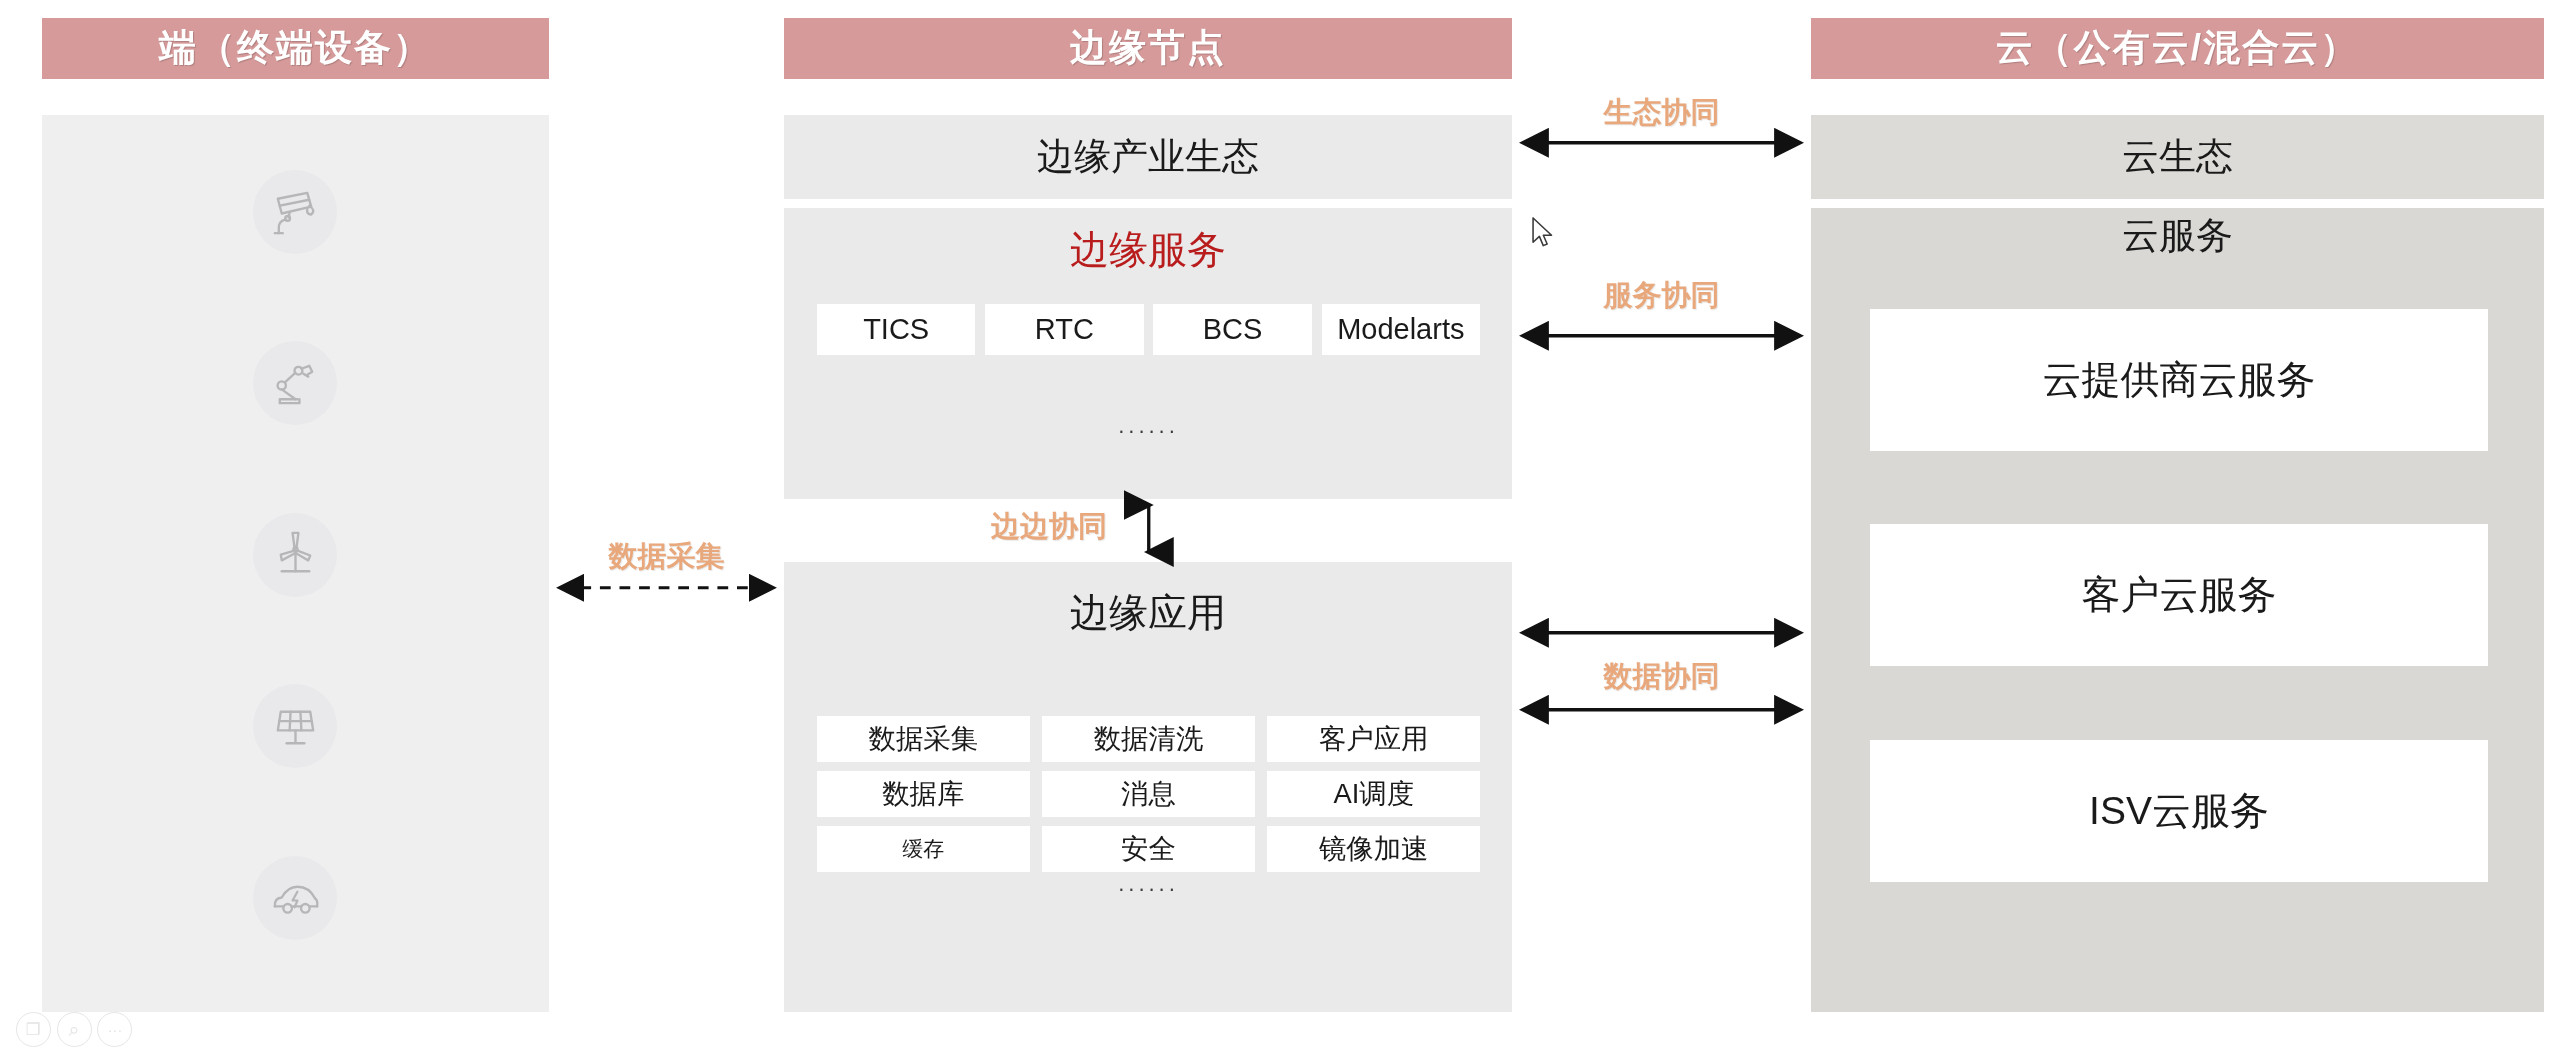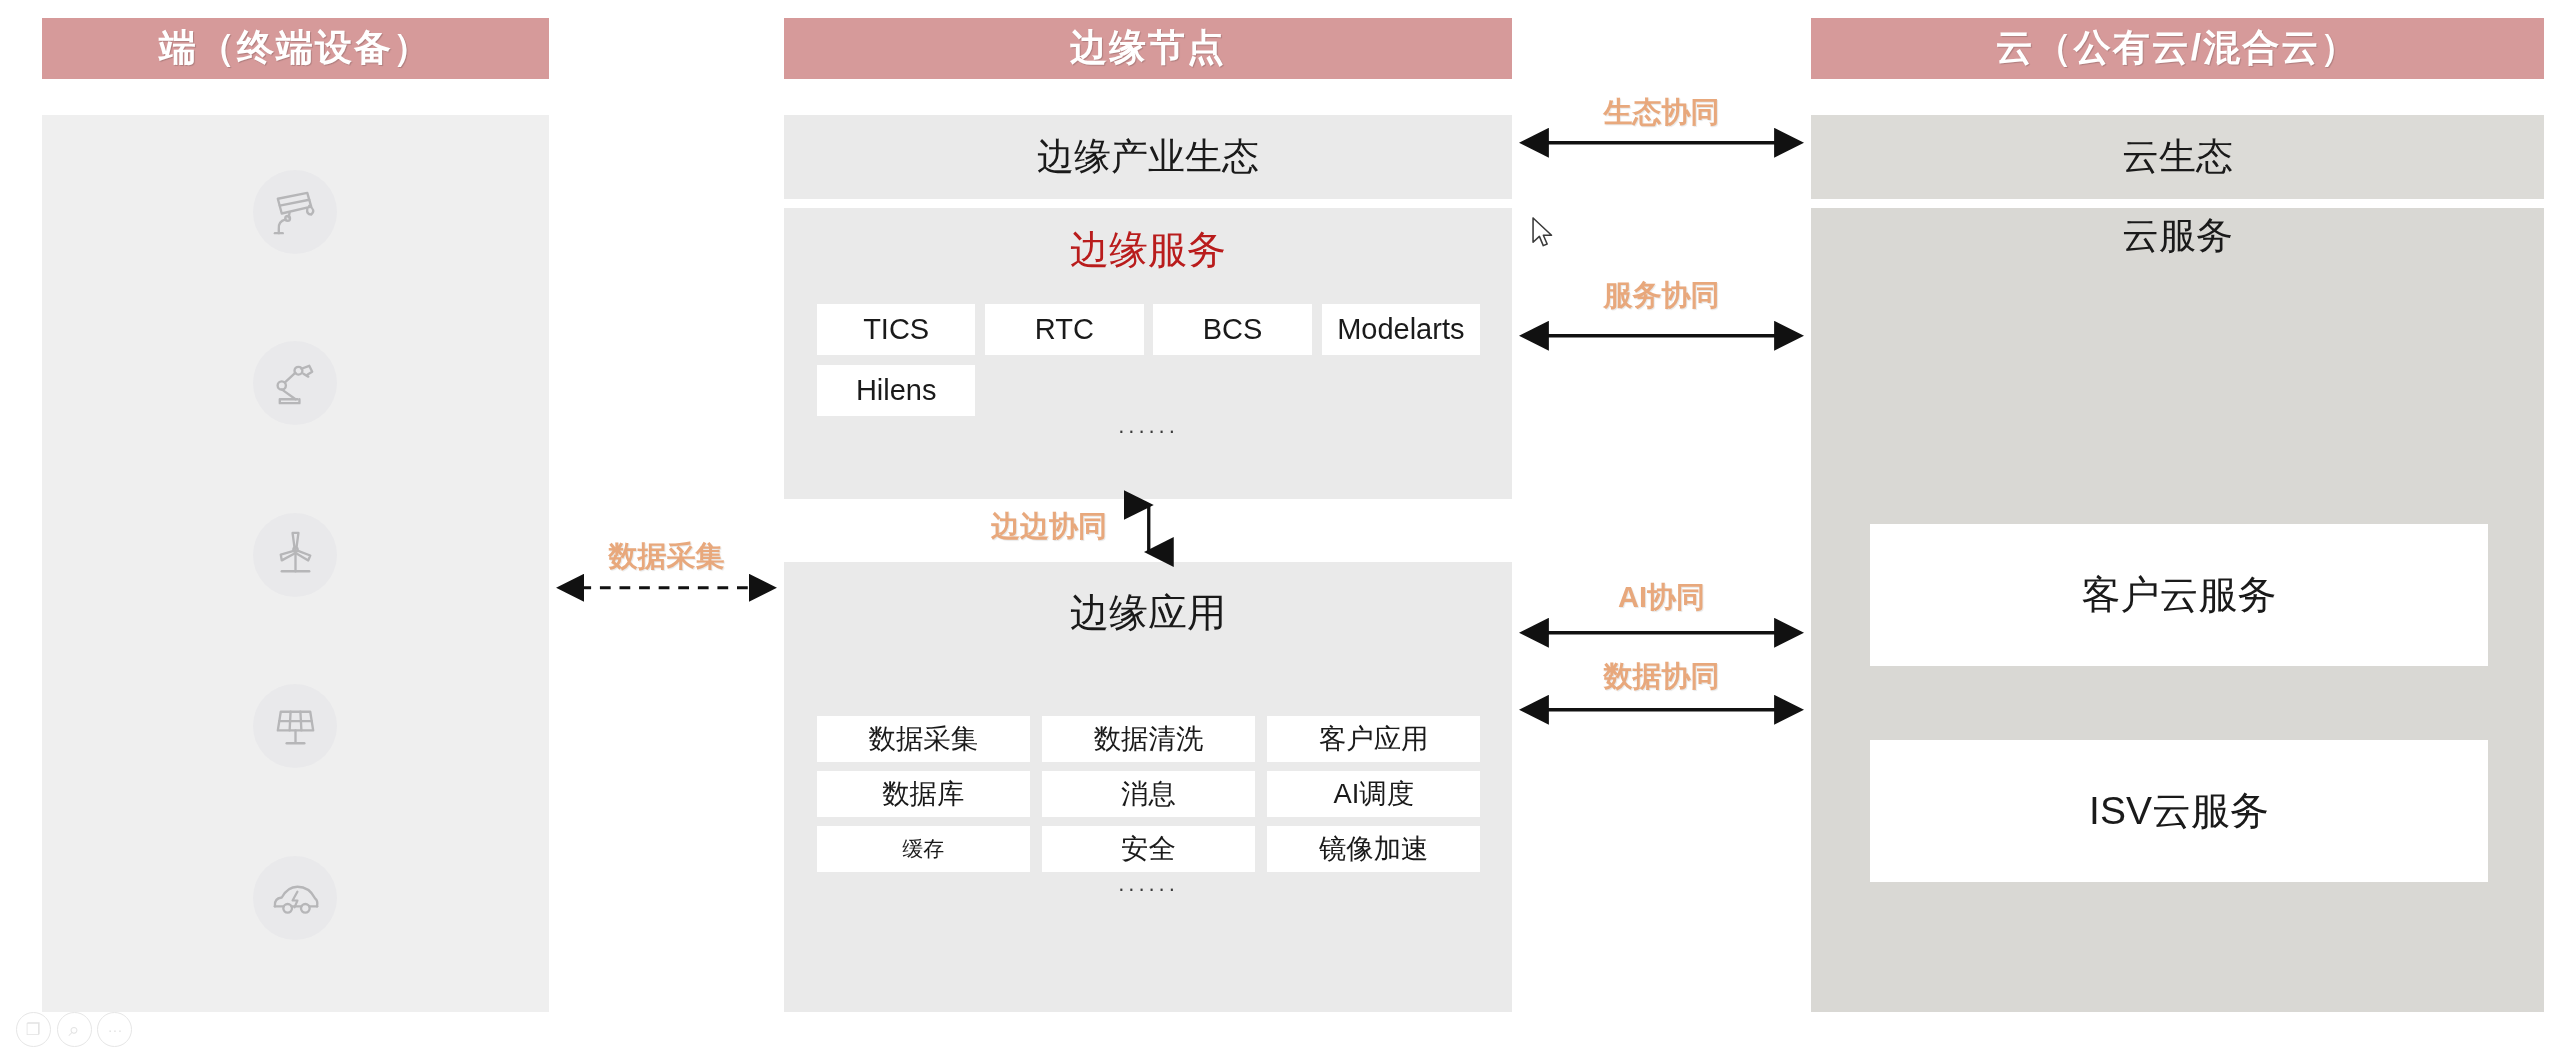--- a/index.html
+++ b/index.html
@@ -184,21 +184,20 @@
   <div class="abs panel-mid" style="left:784px;top:208px;width:728px;height:291px;"></div>
   <div class="abs" style="left:784px;top:223px;width:728px;text-align:center;font-size:39px;color:#b91c1c;">边缘服务</div>
 
   <div class="chip-grid" style="left:817px;top:304px;width:663px;
               grid-template-columns:repeat(4,1fr);grid-template-rows:repeat(2,51px);
               column-gap:9.8px;row-gap:9.8px;">
     <div class="chip" style="font-size:29px;">TICS</div>
     <div class="chip" style="font-size:29px;">RTC</div>
     <div class="chip" style="font-size:29px;">BCS</div>
     <div class="chip" style="font-size:29px;">Modelarts</div>
-    <div class="chip" style="font-size:29px;">Hilens</div>
   </div>
   <div class="dots" style="left:1040px;top:420px;width:216px;">······</div>
 
   <div class="abs panel-mid" style="left:784px;top:562px;width:728px;height:450px;"></div>
   <div class="abs" style="left:784px;top:586px;width:728px;text-align:center;font-size:39px;color:#1a1a1a;">边缘应用</div>
 
   <div class="chip-grid" style="left:817px;top:716px;width:663px;
               grid-template-columns:repeat(3,1fr);grid-template-rows:repeat(3,46px);
               column-gap:12.7px;row-gap:8.8px;">
     <div class="chip" style="font-size:27.4px;">数据采集</div>
@@ -215,20 +214,21 @@
 
   <div class="abs col-header" style="left:1811px;top:17.6px;width:733px;height:61px;font-size:37px;">云（公有云/混合云）</div>
 
   <div class="abs panel-grey" style="left:1811px;top:115px;width:733px;height:84px;display:flex;align-items:center;justify-content:center;">
     <div class="panel-title" style="font-size:37px;">云生态</div>
   </div>
 
   <div class="abs panel-grey2" style="left:1811px;top:208px;width:733px;height:804px;"></div>
   <div class="abs" style="left:1811px;top:211px;width:733px;text-align:center;font-size:37px;color:#1a1a1a;">云服务</div>
 
+  <div class="abs cloud-card" style="left:1870px;top:309px;width:618px;height:142px;font-size:39px;">云提供商云服务</div>
   <div class="abs cloud-card" style="left:1870px;top:524px;width:618px;height:142px;font-size:39px;">客户云服务</div>
   <div class="abs cloud-card" style="left:1870px;top:740px;width:618px;height:142px;font-size:39px;">ISV云服务</div>
 
   <div class="arrow-label" style="left:549px;top:537px;width:235px;font-size:29px;">数据采集</div>
   <svg class="arrow-svg" style="left:549px;top:576px;" width="235" height="23.5" viewBox="0 0 240 24">
     <defs>
       <marker id="mR1" markerWidth="9" markerHeight="9" refX="7.5" refY="4.5" orient="auto">
         <path d="M0,0 L9,4.5 L0,9 z" fill="#111"></path>
       </marker>
       <marker id="mL1" markerWidth="9" markerHeight="9" refX="1.5" refY="4.5" orient="auto">
@@ -270,21 +270,20 @@
       <marker id="mU4" markerWidth="9" markerHeight="9" refX="4.5" refY="1.5" orient="auto">
         <path d="M0,9 L4.5,0 L9,9 z" fill="#111"></path>
       </marker>
       <marker id="mD4" markerWidth="9" markerHeight="9" refX="4.5" refY="7.5" orient="auto">
         <path d="M0,0 L9,0 L4.5,9 z" fill="#111"></path>
       </marker>
     </defs>
     <line x1="12" y1="10" x2="12" y2="58" stroke="#111" stroke-width="3.4" marker-start="url(#mU4)" marker-end="url(#mD4)"></line>
   </svg>
 
-  <div class="arrow-label" style="left:1512px;top:578px;width:299px;font-size:29px;">AI协同</div>
   <svg class="arrow-svg" style="left:1512px;top:621px;" width="299" height="23.5" viewBox="0 0 305 24">
     <defs>
       <marker id="mR5" markerWidth="9" markerHeight="9" refX="7.5" refY="4.5" orient="auto">
         <path d="M0,0 L9,4.5 L0,9 z" fill="#111"></path>
       </marker>
       <marker id="mL5" markerWidth="9" markerHeight="9" refX="1.5" refY="4.5" orient="auto">
         <path d="M9,0 L0,4.5 L9,9 z" fill="#111"></path>
       </marker>
     </defs>
     <line x1="12" y1="12" x2="293" y2="12" stroke="#111" stroke-width="3.4" marker-start="url(#mL5)" marker-end="url(#mR5)"></line>

